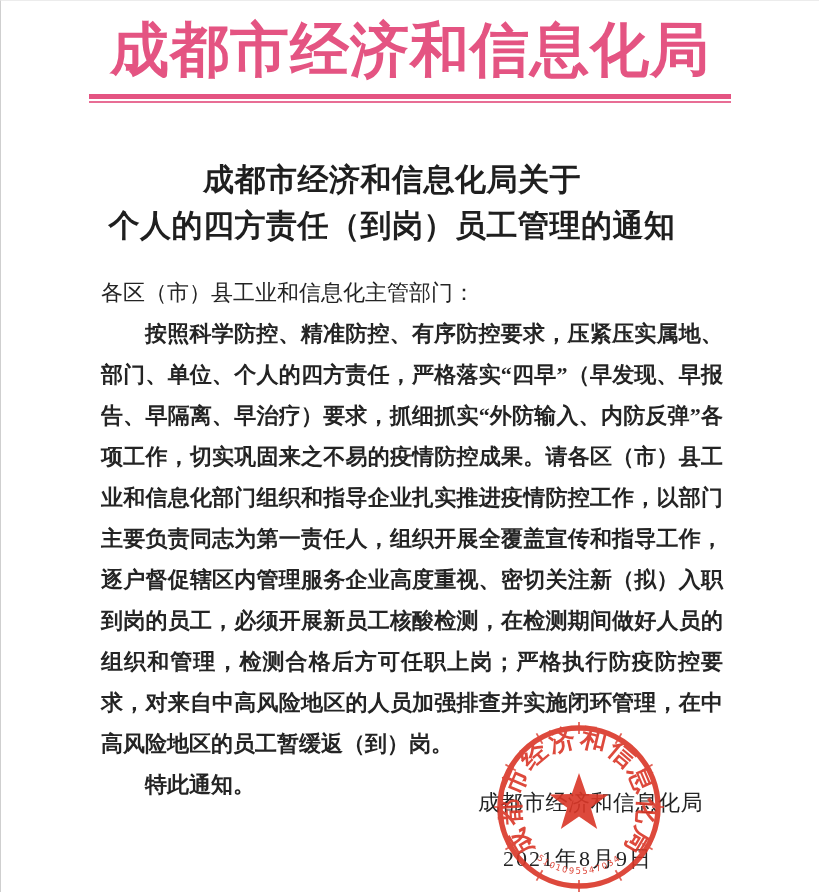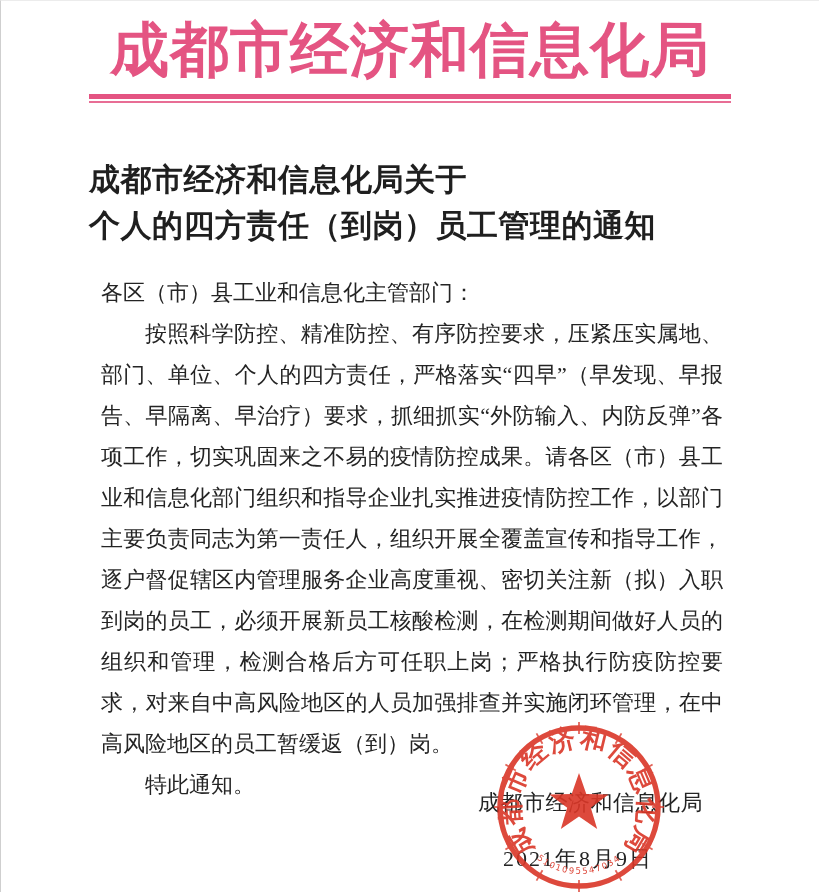--- a/index.html
+++ b/index.html
@@ -27,36 +27,36 @@
     color:var(--header-pink);
     letter-spacing:1px;
     white-space:nowrap;
   }
   .rule{position:absolute;top:93px;left:88px;width:642px;}
   .rule-thick{height:5px;background:var(--header-pink);}
   .rule-gap{height:2px;background:#ffffff;}
   .rule-thin{height:2px;background:var(--header-pink);opacity:.85;}
   
   .doc-title{
-    position:absolute;top:156px;left:88px;width:630px;
-    text-align:left;
+    position:absolute;top:156px;left:76px;width:630px;
+    text-align:center;
     font-size:31px;line-height:46px;
     font-weight:bold;
     color:var(--text-black);
     letter-spacing:0.5px;
   }
   
   .doc-body{
     position:absolute;top:271px;left:100px;width:622px;
     font-size:22px;line-height:41px;
     color:#242424;
     text-align:justify;
   }
   .doc-body p{margin:0;padding:0;}
-  .para,.closing{text-indent:2em;}
+  .para,.closing{text-indent:2em;font-weight:bold;}
   
   .sig-org{
     position:absolute;top:787px;left:477px;
     font-size:22px;color:#242424;white-space:nowrap;letter-spacing:0.5px;
   }
   .sig-date{
     position:absolute;top:843px;left:502px;
     font-size:22px;color:#242424;white-space:nowrap;letter-spacing:2px;
   }
   

